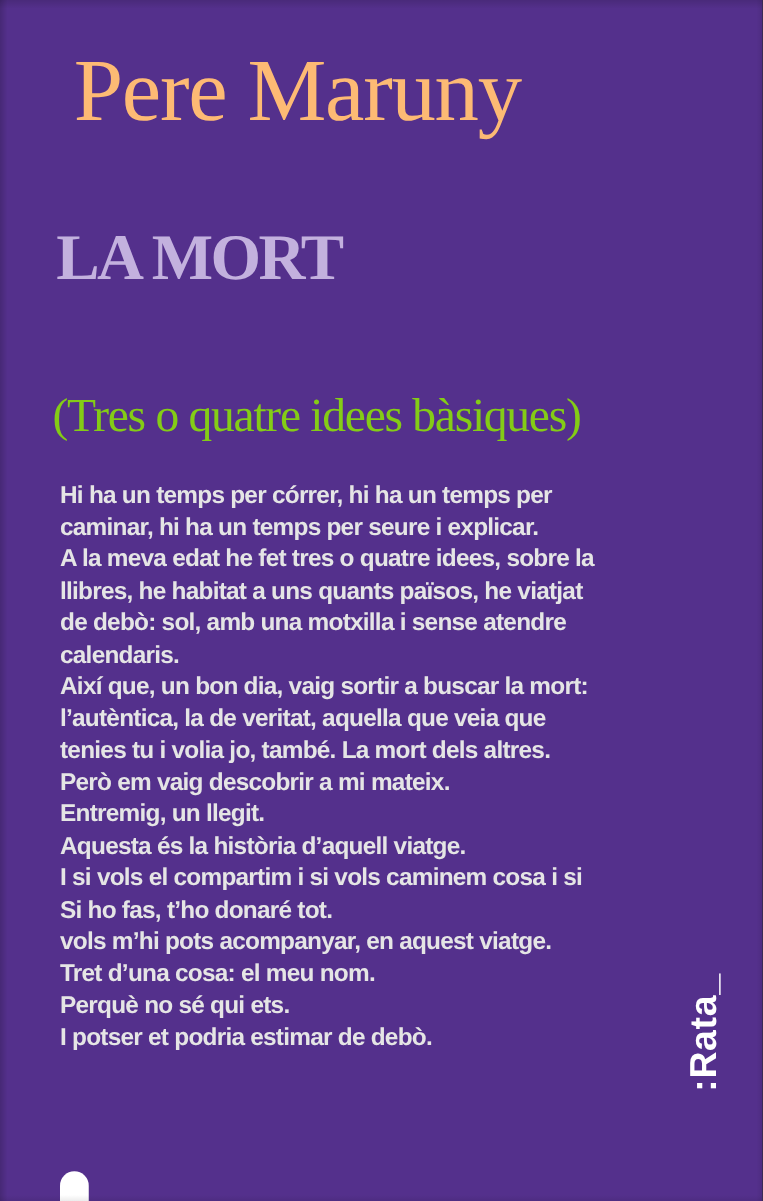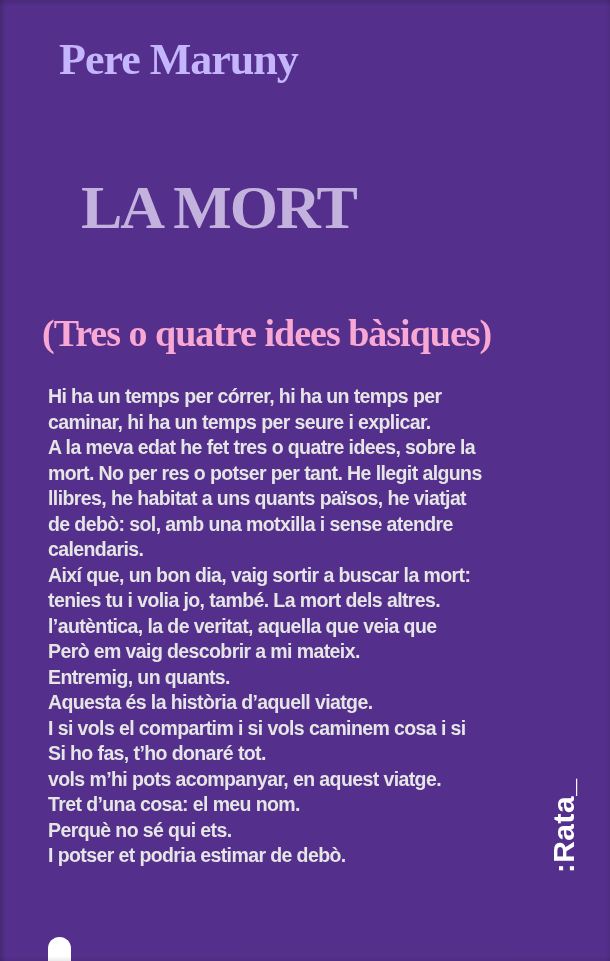--- a/index.html
+++ b/index.html
@@ -14,44 +14,43 @@
   
   .edge{position:absolute;pointer-events:none;}
   .edge.left{left:0;top:0;bottom:0;width:6px;background:linear-gradient(90deg,rgba(0,0,0,.16),rgba(0,0,0,0));}
   .edge.top{left:0;top:0;right:0;height:7px;background:linear-gradient(180deg,rgba(0,0,0,.13),rgba(0,0,0,0));}
   .edge.right{right:0;top:0;bottom:0;width:5px;background:linear-gradient(270deg,rgba(0,0,0,.08),rgba(0,0,0,0));}
   .edge.bottom{left:0;bottom:0;right:0;height:5px;background:linear-gradient(0deg,rgba(0,0,0,.08),rgba(0,0,0,0));}
 
   .author{
     position:absolute;left:59px;top:38px;
     font-family:"Liberation Serif", serif;
-    font-weight:700;
-    font-size:44px;line-height:1;
+    font-weight:400;
+    font-size:71px;line-height:1;
     letter-spacing:-1px;
-    color:#c4b5fd;
+    color:#fdba74;
     white-space:nowrap;
   }
   .title{
     position:absolute;left:45px;top:171px;
     font-family:"Liberation Serif", serif;
     font-weight:600;
-    font-size:62px;line-height:72px;
+    font-size:52px;line-height:72px;
     letter-spacing:-2px;
     color:#c3b1de;
     white-space:nowrap;
-    margin-left:36px;
   }
   .title span{display:block;}
   .subtitle{
     position:absolute;left:42px;top:311px;
     font-family:"Liberation Serif", serif;
-    font-weight:700;
+    font-weight:400;
     font-size:38px;line-height:1.2;
     letter-spacing:-1px;
-    color:#f9a8d4;
+    color:#84cc16;
     white-space:nowrap;
   }
   .body-text{
     position:absolute;left:48px;top:384px;
     font-size:19.5px;line-height:25.5px;
     font-weight:700;
     letter-spacing:-0.6px;
     color:#e5e5e5;
     white-space:nowrap;
   }
@@ -85,29 +84,28 @@
   <div class="title">
     <span>LA MORT</span>
   </div>
 
   <div class="subtitle">(Tres o quatre idees bàsiques)</div>
 
   <div class="body-text">
       <div>Hi ha un temps per córrer, hi ha un temps per</div>
       <div>caminar, hi ha un temps per seure i explicar.</div>
       <div>A la meva edat he fet tres o quatre idees, sobre la</div>
-      <div>mort. No per res o potser per tant. He llegit alguns</div>
       <div>llibres, he habitat a uns quants països, he viatjat</div>
       <div>de debò: sol, amb una motxilla i sense atendre</div>
       <div>calendaris.</div>
       <div>Així que, un bon dia, vaig sortir a buscar la mort:</div>
+      <div>l’autèntica, la de veritat, aquella que veia que</div>
       <div>tenies tu i volia jo, també. La mort dels altres.</div>
-      <div>l’autèntica, la de veritat, aquella que veia que</div>
       <div>Però em vaig descobrir a mi mateix.</div>
-      <div>Entremig, un quants.</div>
+      <div>Entremig, un llegit.</div>
       <div>Aquesta és la història d’aquell viatge.</div>
       <div>I si vols el compartim i si vols caminem cosa i si</div>
       <div>Si ho fas, t’ho donaré tot.</div>
       <div>vols m’hi pots acompanyar, en aquest viatge.</div>
       <div>Tret d’una cosa: el meu nom.</div>
       <div>Perquè no sé qui ets.</div>
       <div>I potser et podria estimar de debò.</div>
     </div>
 
   <div class="logo">:Rata_</div>

